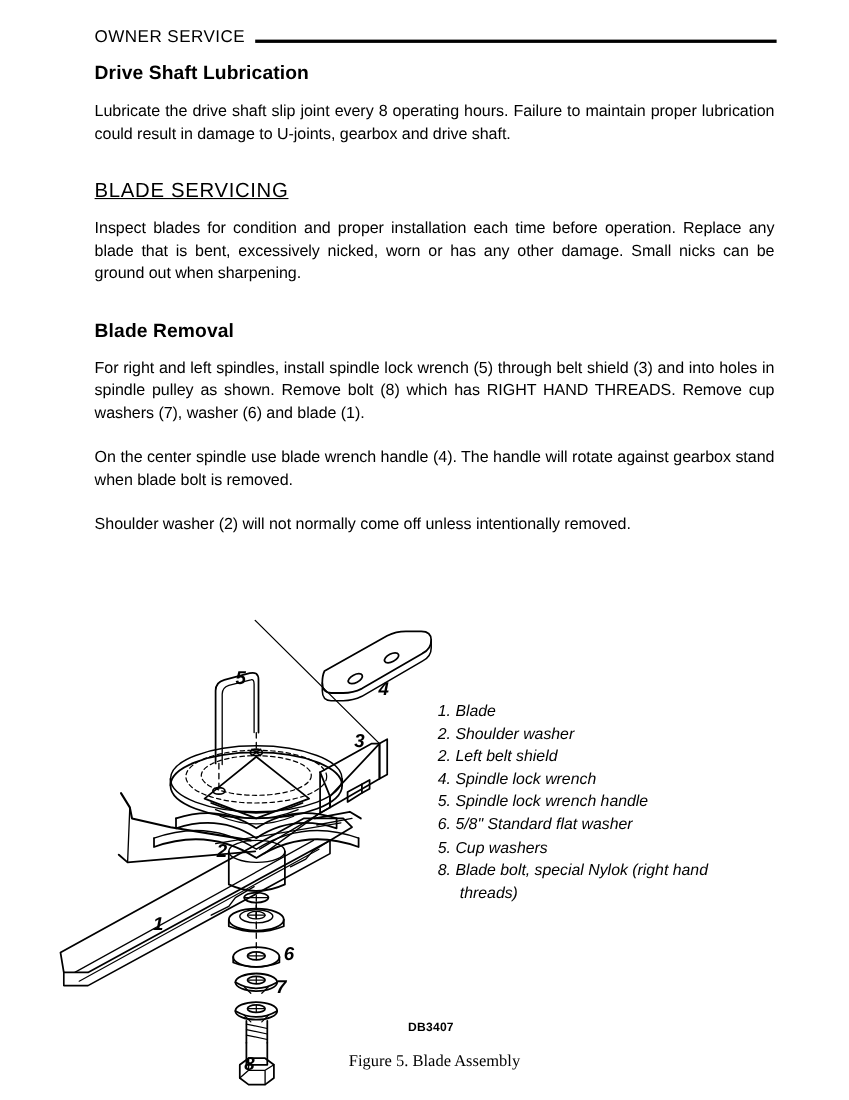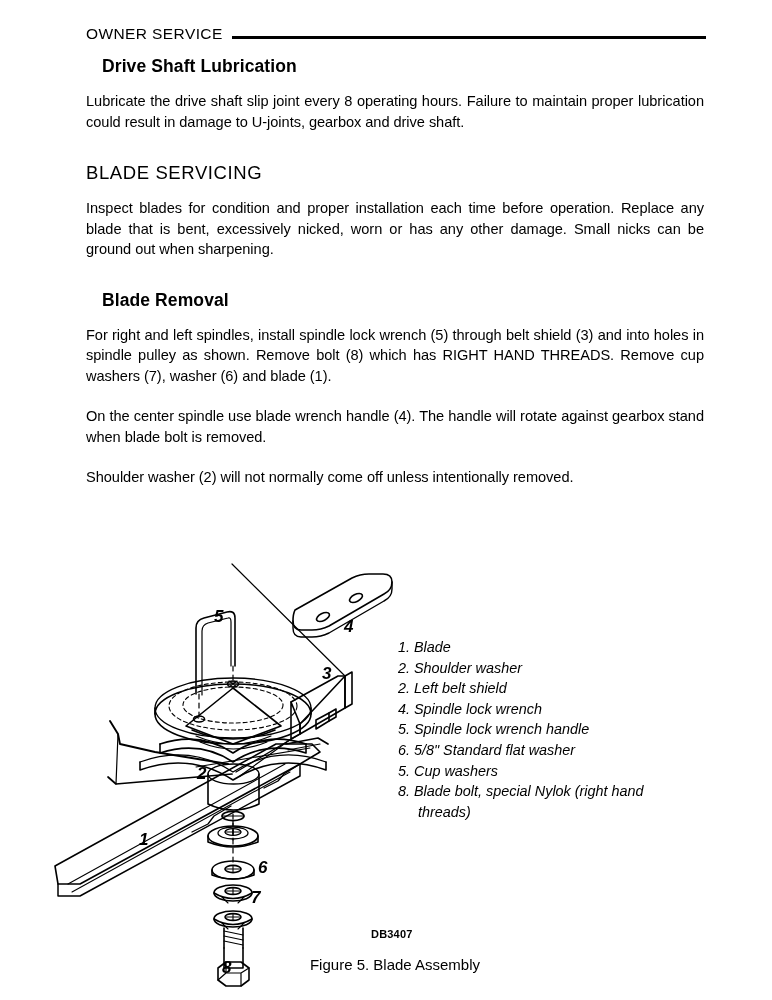--- a/index.html
+++ b/index.html
@@ -50,28 +50,29 @@
   
   .content {
     position: absolute;
     left: 86px;
     top: 56px;
     width: 618px;
   }
   h2.sec-head {
     font-size: 17.5px;
     font-weight: 700;
-    margin: 0 0 14px 16px;
+    margin: 0 0 14px 0;
     letter-spacing: 0.1px;
   }
   h2.sec-head-caps {
     font-size: 18.5px;
     font-weight: 400;
     margin: 0 0 14px 0;
     letter-spacing: 0.6px;
+    text-decoration: underline;
   }
   p.body {
     font-size: 14.6px;
     line-height: 20.5px;
     margin: 0 0 20px 0;
     text-align: justify;
     letter-spacing: -0.05px;
   }
   p.body.nojust { text-align: left; }
   .sp-lg { height: 10px; }
@@ -118,21 +119,21 @@
     margin-left: 44px;
   }
   .fig-caption {
     position: absolute;
     left: 0;
     top: 956px;
     width: 772px;
     text-align: center;
     font-size: 15px;
   }
-  .fig-caption span { padding-left: 18px; }
+  .fig-caption span { padding-left: 18px; font-family: Liberation Serif, serif; }
 </style>
 </head>
 <body>
 
 <div class="page">
 
   <div class="header">
     <div class="header-title">OWNER SERVICE</div>
     <div class="header-rule"></div>
   </div>

